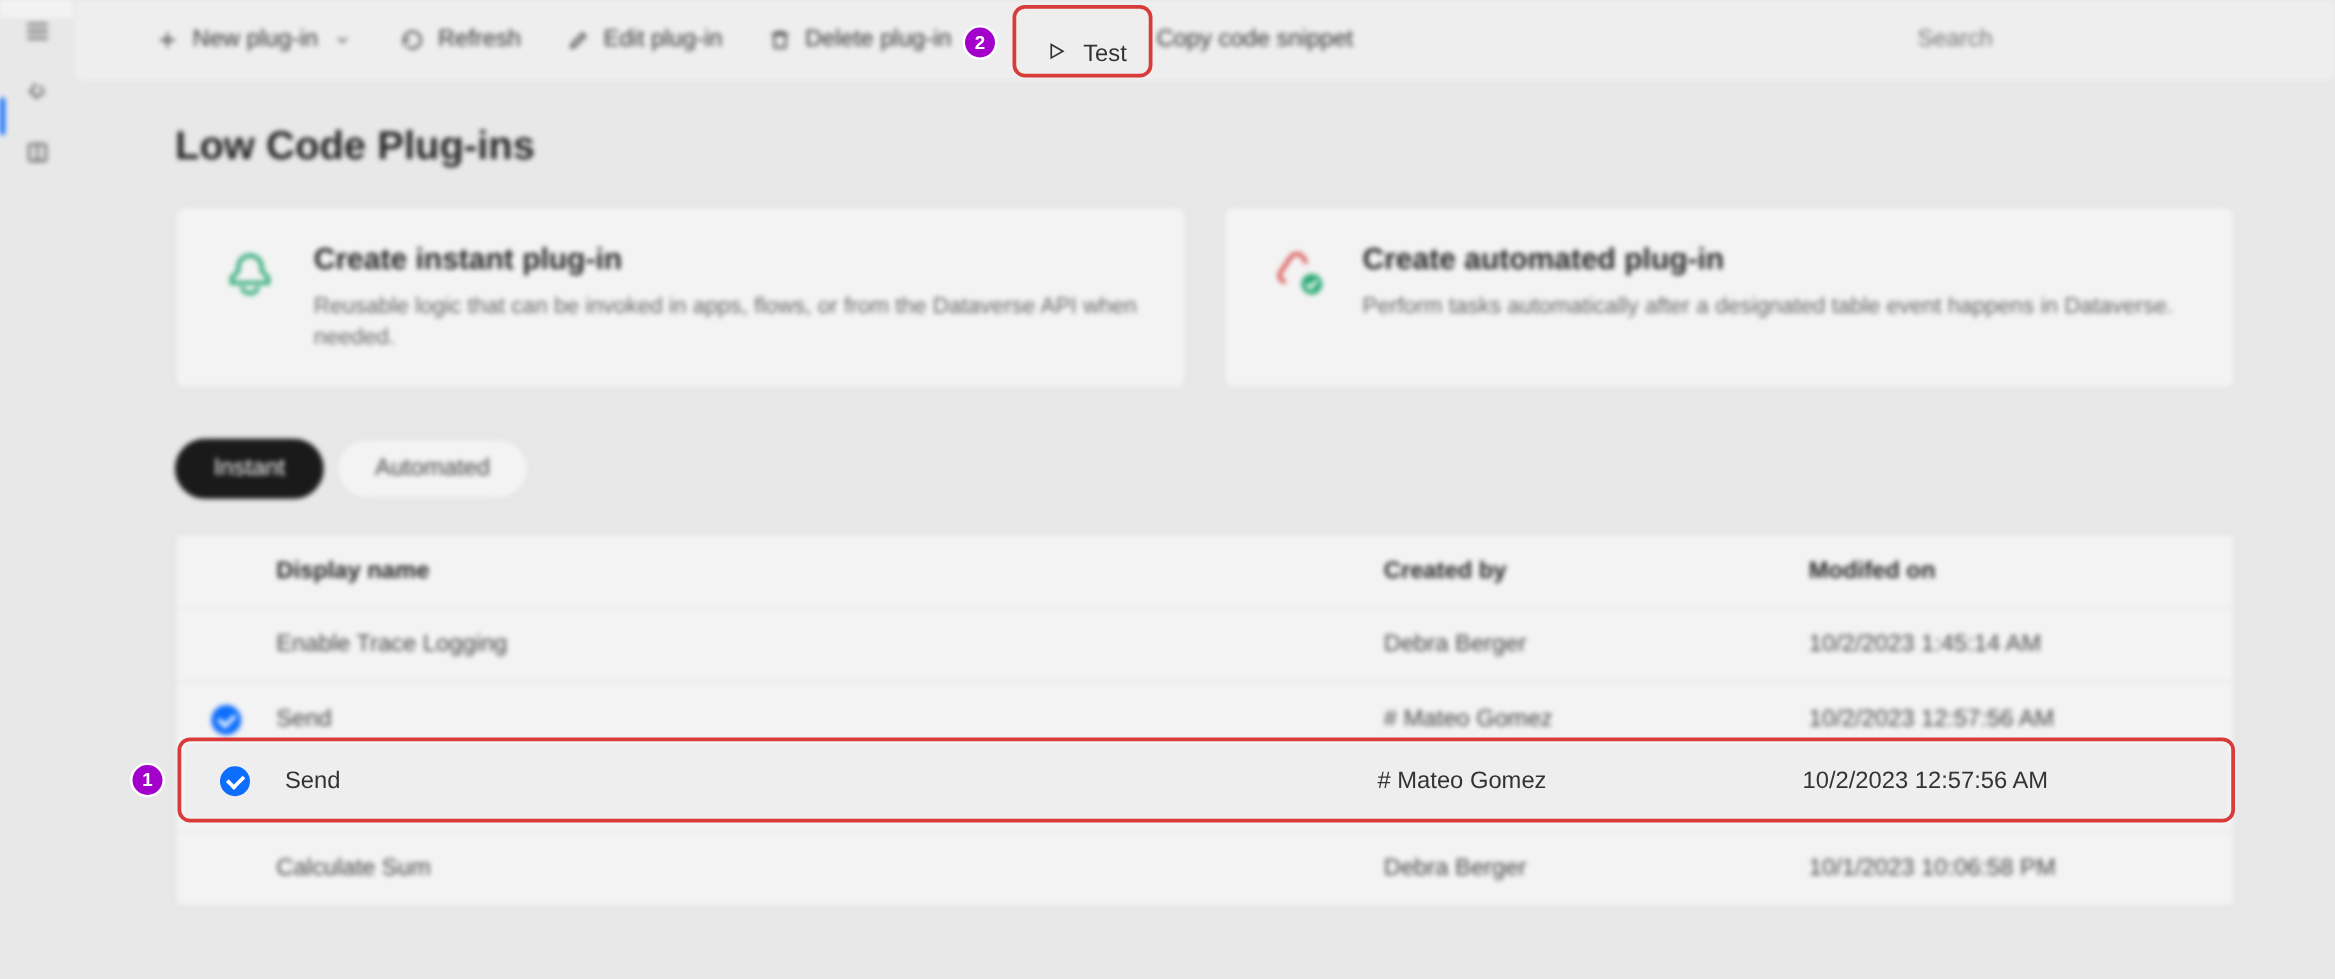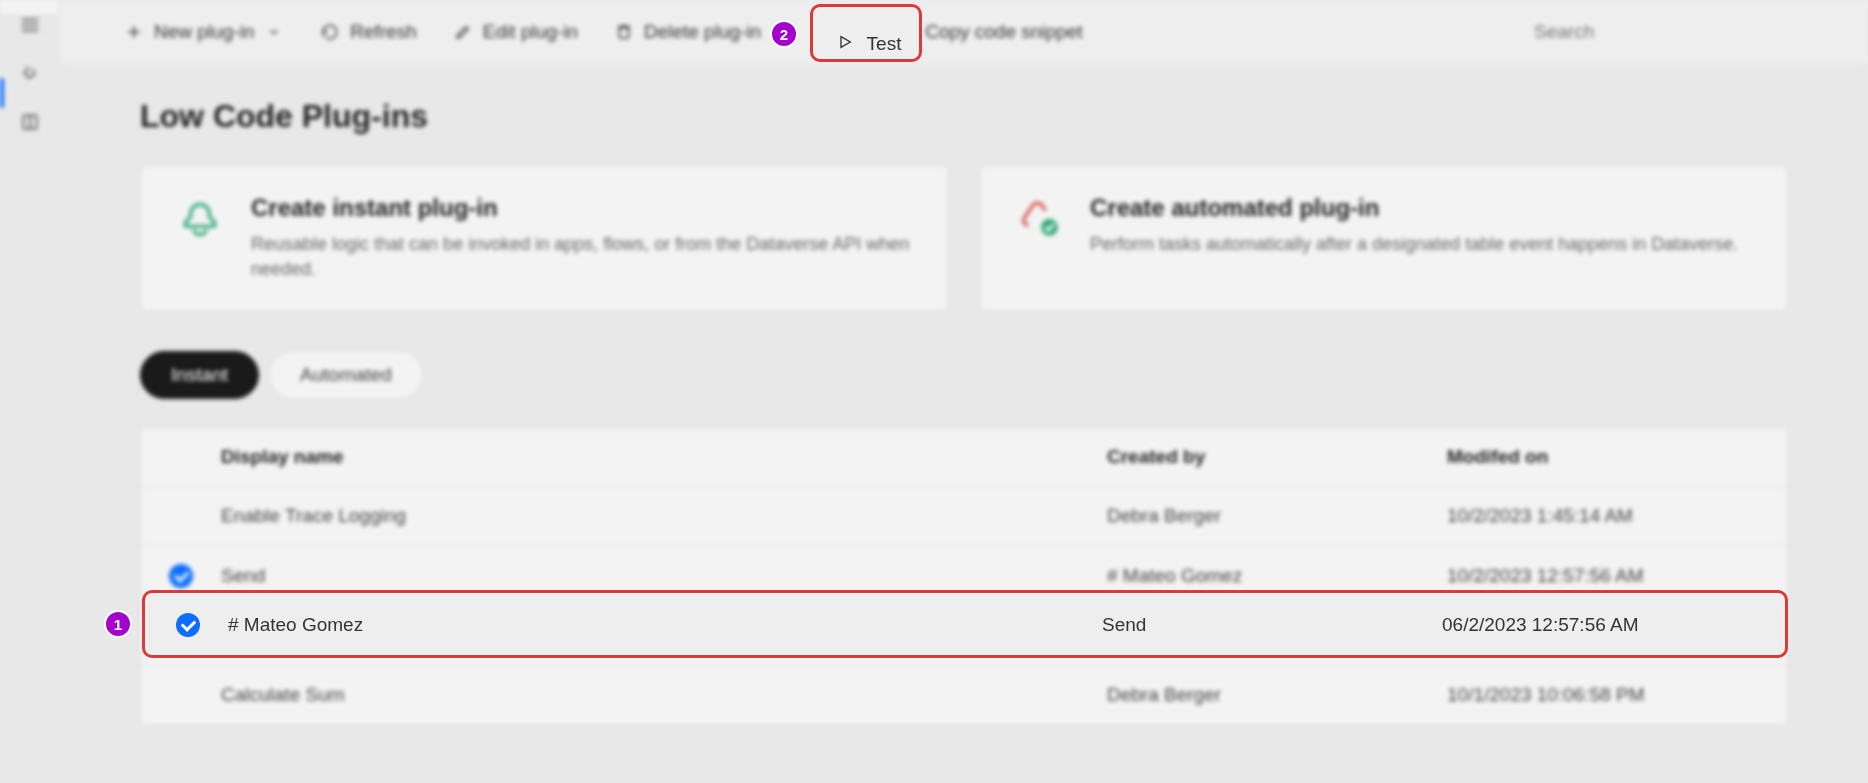--- a/index.html
+++ b/index.html
@@ -398,19 +398,19 @@
     </span>
     <span>Test</span>
   </div>
   <div class="highlight-box" style="left:810px; top:4px; width:112px; height:58px;"></div>
   <div class="callout-badge" style="left:770px; top:20px;">2</div>
 
   <div class="row-sharp">
     <div class="cell-check">
         <div class="check-circle"></div>
       </div>
+    <div>Send</div>
     <div># Mateo Gomez</div>
-    <div>Send</div>
-    <div>06/2/2023 12:57:56 AM</div>
+    <div>10/2/2023 12:57:56 AM</div>
   </div>
   <div class="highlight-box" style="left:142px; top:590px; right:80px; height:68px;"></div>
   <div class="callout-badge" style="left:104px; top:610px;">1</div>
 </div>
 
 </body></html>

